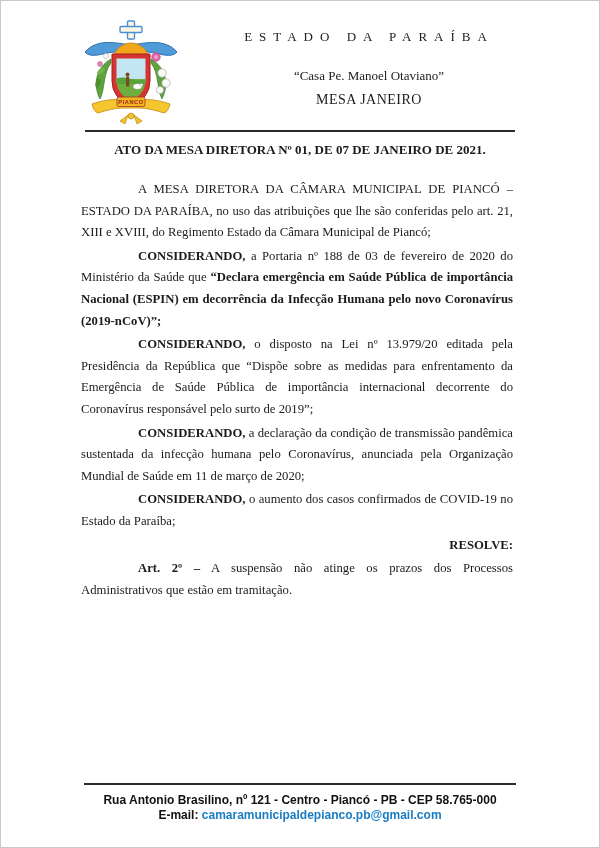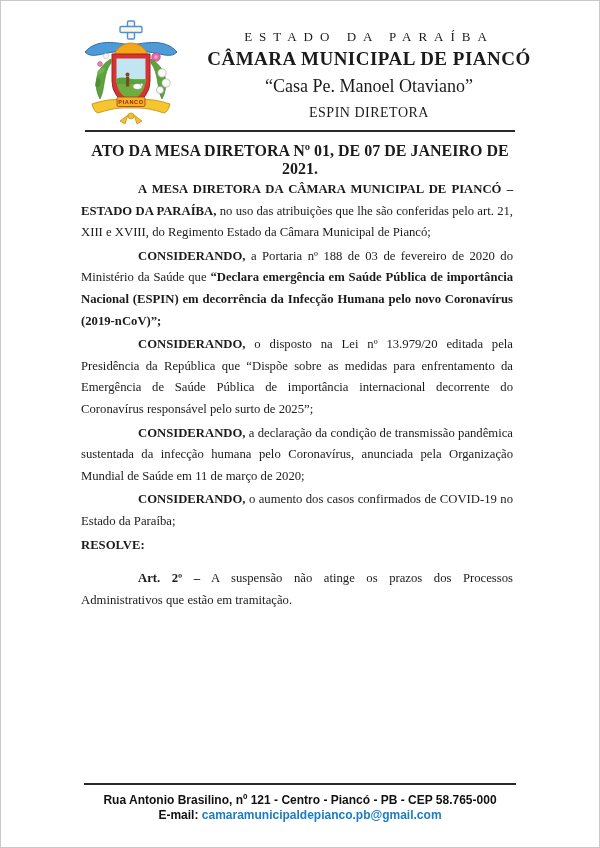--- a/index.html
+++ b/index.html
@@ -12,34 +12,34 @@
     font-family:"Liberation Serif", serif;
     color:#1b1b1b;
     overflow:hidden;
   }
   
   .header{position:absolute;top:18px;left:78px;right:60px;height:108px;}
   .crest{position:absolute;left:0;top:0;width:104px;height:108px;}
   .header-text{position:absolute;left:120px;right:0;top:10px;text-align:center;}
   .state-name{font-size:13px;letter-spacing:7px;font-weight:400;}
   .org-name{font-size:19px;font-weight:bold;margin-top:3px;letter-spacing:.5px;}
-  .motto{font-size:18px;margin-top:6px;}
+  .motto{font-size:13px;margin-top:23px;}
   .board-name{font-size:14px;margin-top:8px;letter-spacing:.5px;}
   .header-rule{position:absolute;top:129px;left:84px;width:430px;height:2px;background:#2a2a2a;}
   
   .doc-title{
     position:absolute;top:141px;left:84px;width:430px;
-    text-align:center;font-weight:bold;font-size:16px;
+    text-align:center;font-weight:bold;font-size:13px;
   }
   .doc-body{
     position:absolute;top:178px;left:80px;width:432px;
     font-size:12.7px;line-height:21.6px;text-align:justify;
   }
   .doc-body p{margin:0 0 2px 0;text-indent:57px;}
-  .doc-body p.center{text-align:left;text-indent:0;margin:2px 0 12px 0;}
+  .doc-body p.center{text-align:right;text-indent:0;margin:2px 0 2px 0;}
   
   .footer{position:absolute;left:0;right:0;bottom:24px;}
   .footer-rule{margin:0 auto 8px auto;width:432px;height:2px;background:#2a2a2a;}
   .footer-lines{
     text-align:center;
     font-family:"Liberation Sans", sans-serif;
     font-weight:bold;font-size:12px;line-height:15px;color:#111;
   }
   .email-link{color:#1a7dc4;cursor:pointer;margin-top:24px;}
 </style>
@@ -99,35 +99,34 @@
         <rect x="38" y="78" width="28" height="9.5" rx="1.5" fill="#f0b41f" stroke="#a33" stroke-width="0.8"></rect>
         <text x="52" y="85.4" text-anchor="middle" font-size="5.6" font-weight="bold" fill="#a32020" font-family="Liberation Sans, sans-serif" letter-spacing="0.6">PIANCO</text>
         <circle cx="52" cy="97" r="3" fill="#f2c12e" stroke="#c8931c" stroke-width="0.8"></circle>
         <path d="M49,96 L41,102 L46,105 Z" fill="#f2c12e" stroke="#c8931c" stroke-width="0.8"></path>
         <path d="M55,96 L63,102 L58,105 Z" fill="#f2c12e" stroke="#c8931c" stroke-width="0.8"></path>
       </g>
     </svg>
 
     <div class="header-text">
       <div class="state-name">ESTADO DA PARAÍBA</div>
-      <div class="org-name">CÂMARA MUNICIPAL DE PIANCÓ</div>
       <div class="motto">“Casa Pe. Manoel Otaviano”</div>
-      <div class="board-name">ESPIN DIRETORA</div>
+      <div class="board-name">MESA JANEIRO</div>
     </div>
   </div>
 
   <div class="header-rule"></div>
 
   <div class="doc-title">ATO DA MESA DIRETORA Nº 01, DE 07 DE JANEIRO DE 2021.</div>
 
   <div class="doc-body">
 
-  <p><span style="font-weight: bold;">A MESA DIRETORA DA CÂMARA MUNICIPAL DE PIANCÓ – ESTADO DA PARAÍBA,</span><span> no uso das atribuições que lhe são conferidas pelo art. 21, XIII e XVIII, do Regimento Estado da Câmara Municipal de Piancó;</span></p>
+  <p><span style="font-weight: normal;">A MESA DIRETORA DA CÂMARA MUNICIPAL DE PIANCÓ – ESTADO DA PARAÍBA,</span><span> no uso das atribuições que lhe são conferidas pelo art. 21, XIII e XVIII, do Regimento Estado da Câmara Municipal de Piancó;</span></p>
       <p><span style="font-weight: bold;">CONSIDERANDO,</span><span> a Portaria nº 188 de 03 de fevereiro de 2020 do Ministério da Saúde que </span><span style="font-weight: bold;">“Declara emergência em Saúde Pública de importância Nacional (ESPIN) em decorrência da Infecção Humana pelo novo Coronavírus (2019-nCoV)”;</span></p>
-      <p><span style="font-weight: bold;">CONSIDERANDO,</span><span> o disposto na Lei nº 13.979/20 editada pela Presidência da República que “Dispõe sobre as medidas para enfrentamento da Emergência de Saúde Pública de importância internacional decorrente do Coronavírus responsável pelo surto de 2025”;</span></p>
+      <p><span style="font-weight: bold;">CONSIDERANDO,</span><span> o disposto na Lei nº 13.979/20 editada pela Presidência da República que “Dispõe sobre as medidas para enfrentamento da Emergência de Saúde Pública de importância internacional decorrente do Coronavírus responsável pelo surto de 2019”;</span></p>
       <p><span style="font-weight: bold;">CONSIDERANDO,</span><span> a declaração da condição de transmissão pandêmica sustentada da infecção humana pelo Coronavírus, anunciada pela Organização Mundial de Saúde em 11 de março de 2020;</span></p>
       <p><span style="font-weight: bold;">CONSIDERANDO,</span><span> o aumento dos casos confirmados de COVID-19 no Estado da Paraíba;</span></p>
       <p class="center"><span style="font-weight: bold;">RESOLVE:</span></p>
       <p><span style="font-weight: bold;">Art. 2º –</span><span> A suspensão não atinge os prazos dos Processos Administrativos que estão em tramitação.</span></p>
     </div>
 
   <div class="footer">
     <div class="footer-rule"></div>
     <div class="footer-lines">
       <div>Rua Antonio Brasilino, nº 121 - Centro - Piancó - PB - CEP 58.765-000</div>

